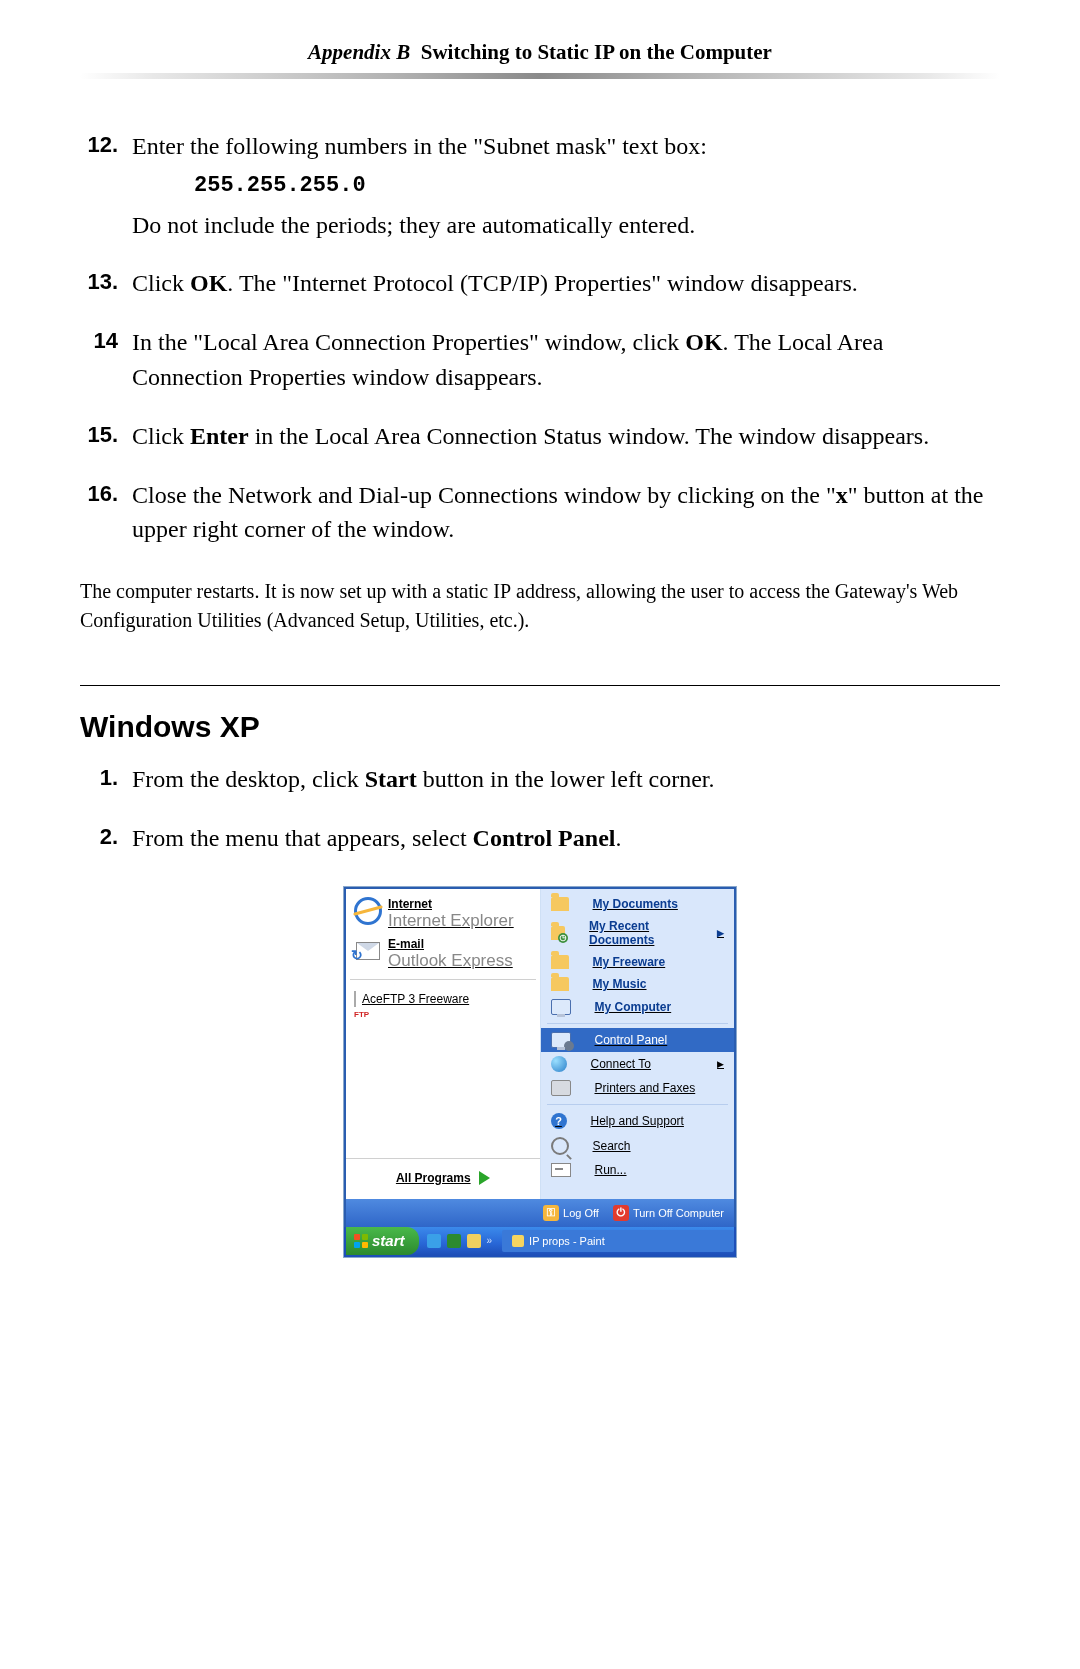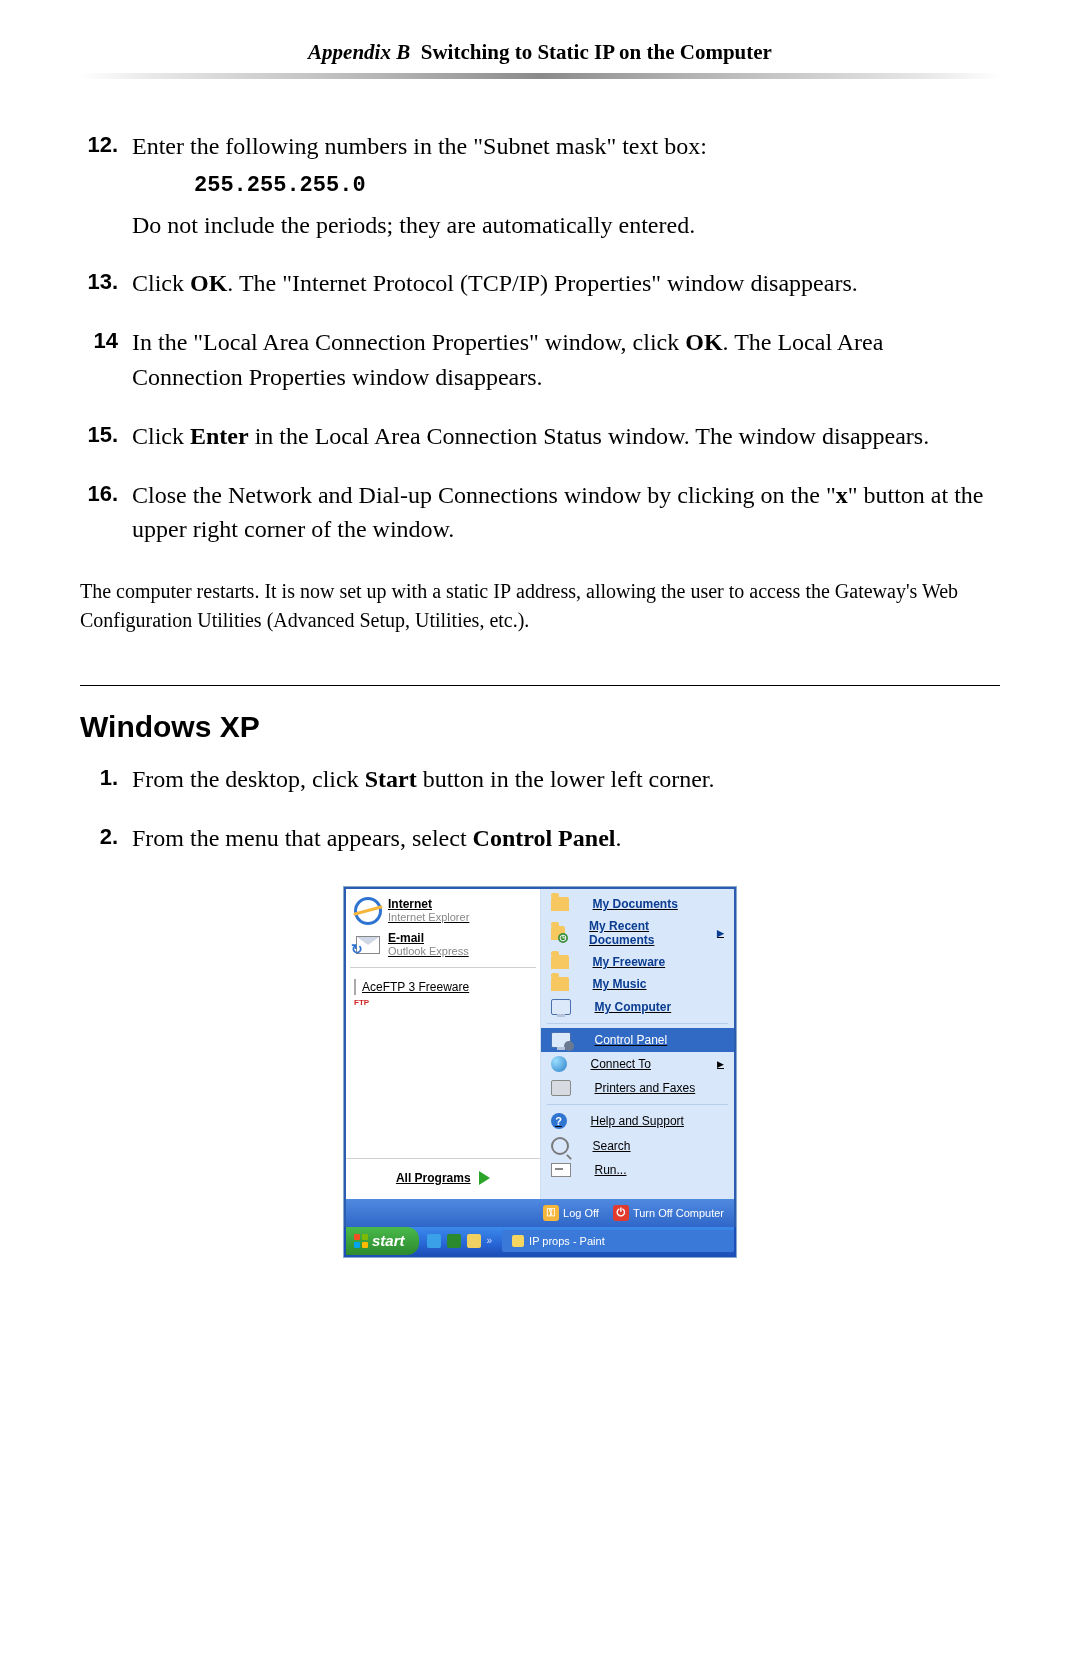--- a/index.html
+++ b/index.html
@@ -97,21 +97,21 @@
     flex: 1;
     min-height: 310px;
     box-sizing: border-box;
     padding: 4px 0;
   }
   .sm-left { background: #fff; border-right: 1px solid #cfe0f5; }
   .sm-right { background: #d9e7fb; }
   .pin-row { display:flex; align-items:flex-start; gap:6px; padding:4px 8px 2px 8px; }
   .pin-row .icon { width:28px; height:28px; display:flex; align-items:center; justify-content:center;}
   .pin-title { font-weight:700; }
-  .pin-sub { color:#888; font-size:11px;text-align:right; }
+  .pin-sub { color:#888; font-size:17px;text-align:right; }
   .sep-left { border-top:1px solid #d0d0d0; margin:6px 4px; }
   .prog-row { display:flex; align-items:center; gap:6px; padding:6px 8px; }
   .all-programs { display:flex; align-items:flex-start; justify-content:center; gap:8px; font-weight:700; padding:12px 0 10px 0; border-top:1px solid #d0d0d0; margin-top:auto;}
   .right-row { display:flex; align-items:center; gap:24px; padding:4px 10px; font-weight:700; color:#0b3d91;}
   .right-row.sel { background:#316ac5; color:#fff; }
   .right-sep { border-top:1px solid #b7cdee; margin:4px 6px; }
   .right-row .tri { margin-left:auto; font-size:9px;}
   .logoff-bar {
     background: linear-gradient(#4f8ae0, #2f66c8);
     color:#fff; font-size:11px;

